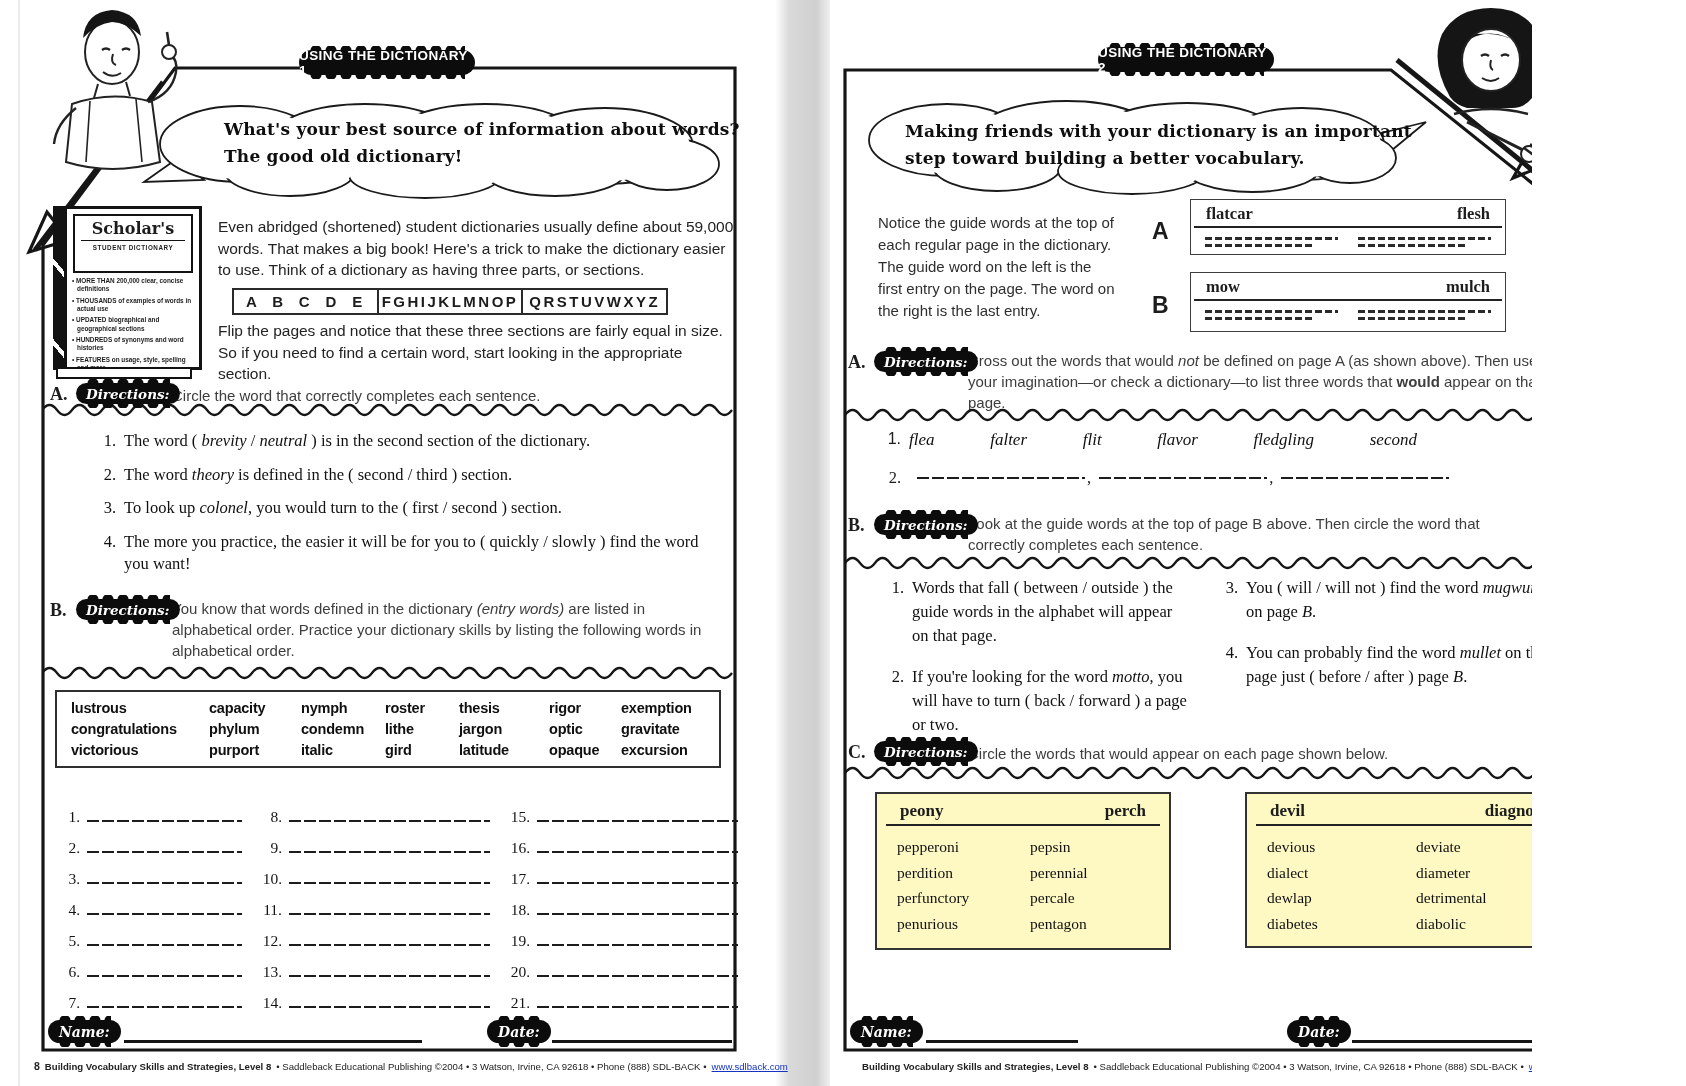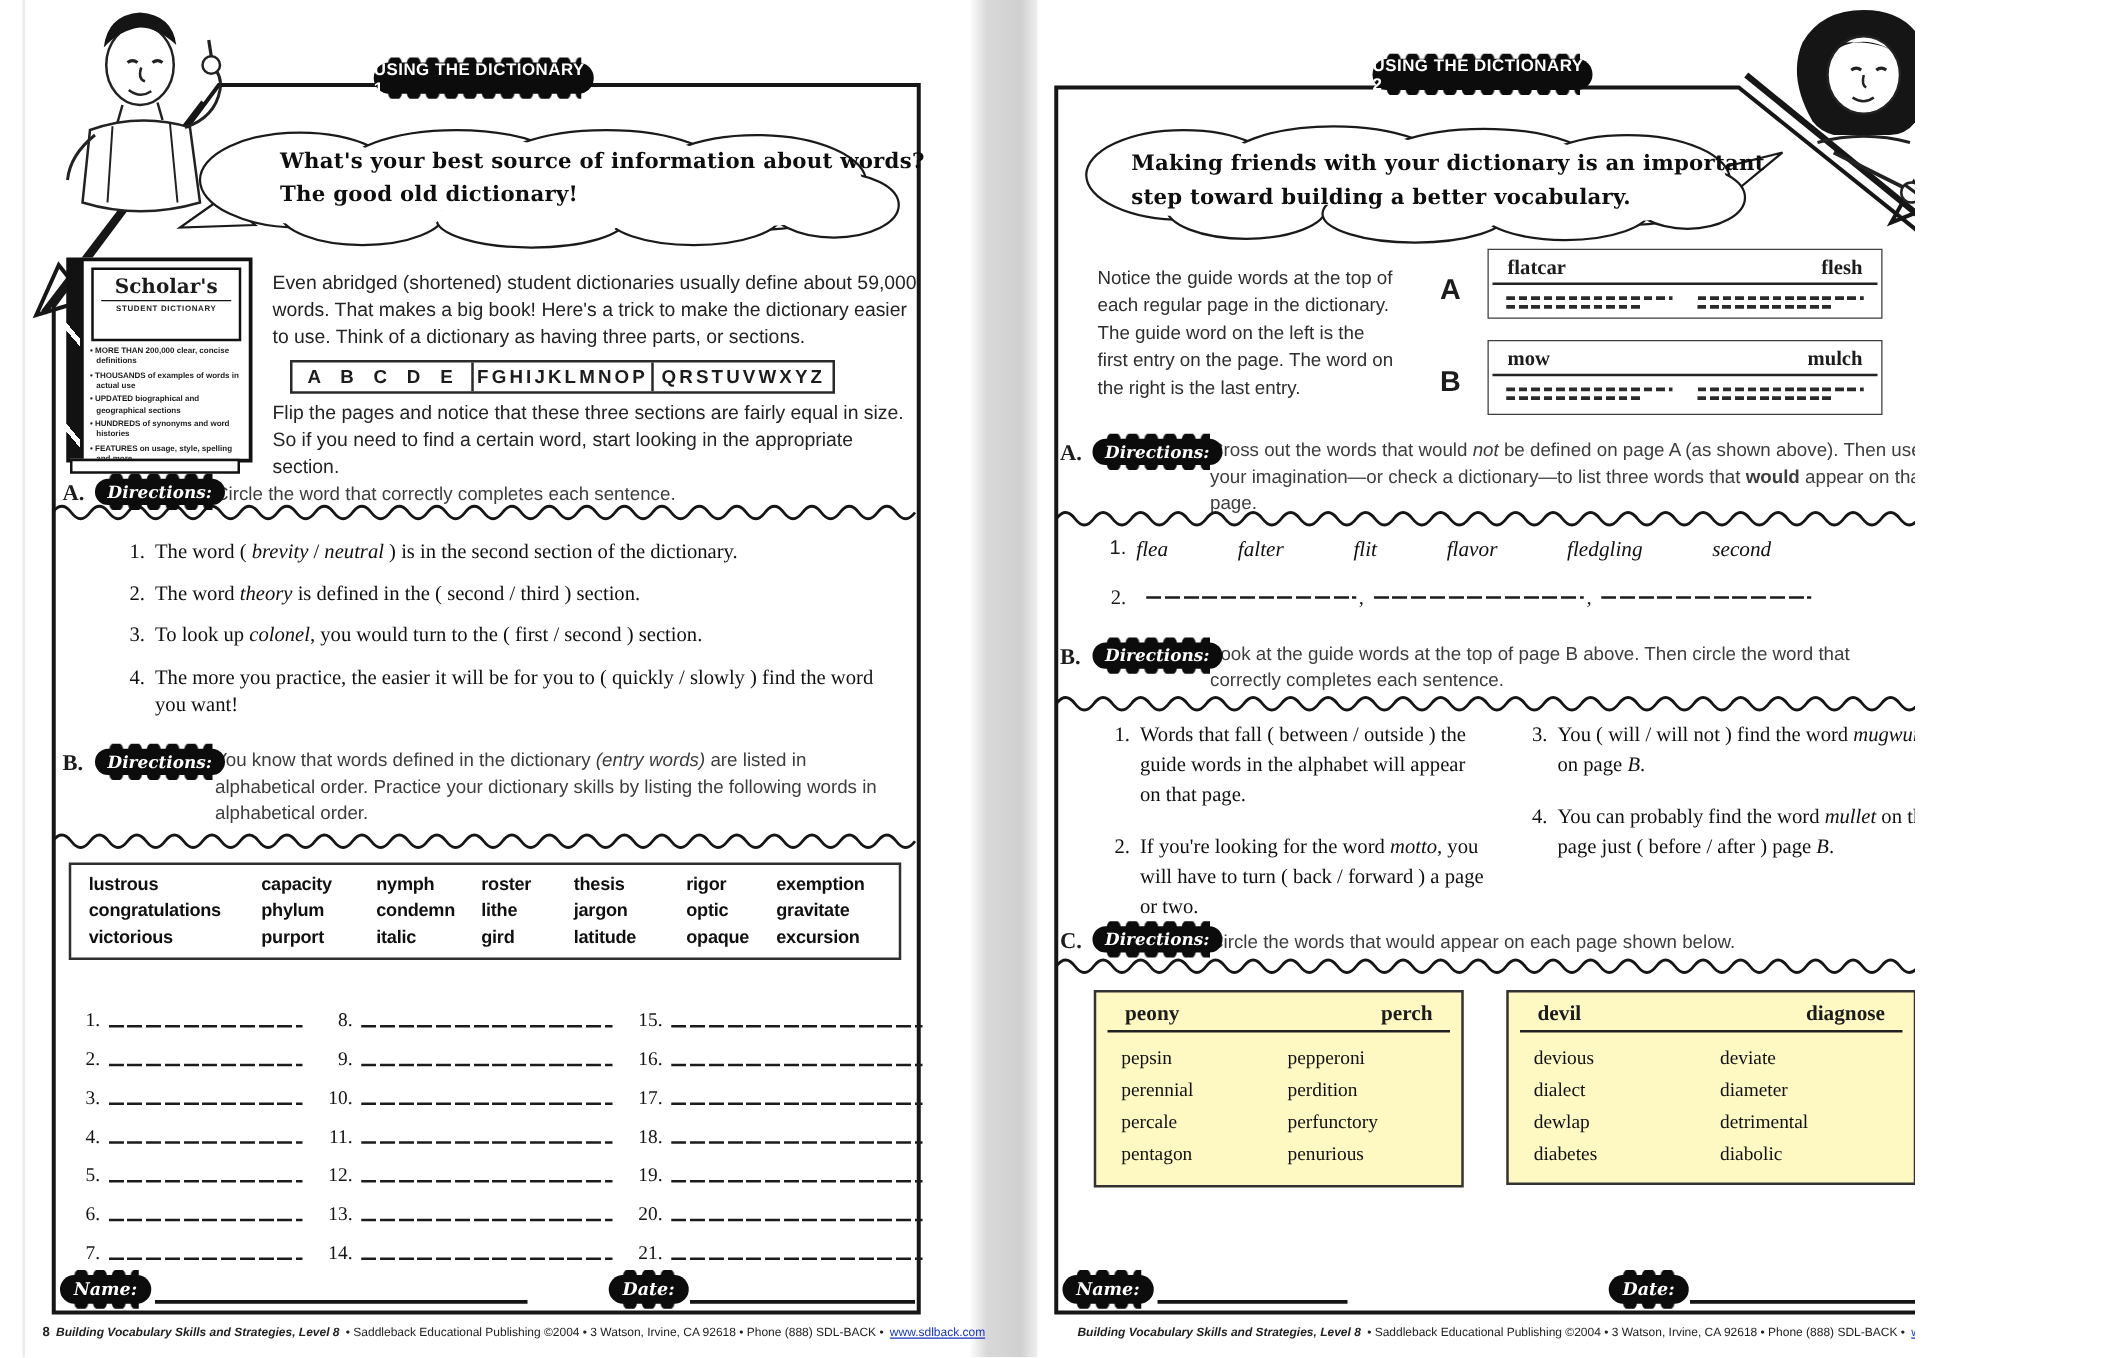--- a/index.html
+++ b/index.html
@@ -81,21 +81,21 @@
   .blank-row{display:flex;align-items:flex-end;height:31px;font-family:"Liberation Serif",serif;
        font-size:15.5px;color:#141414;}
   .bnum{width:28px;text-align:right;margin-right:7px;}
   .bline{flex:1;height:2px;margin-bottom:4px;
        background:repeating-linear-gradient(90deg,#1c1c1c 0 12px,rgba(0,0,0,0) 12px 15px);}
 
   .nline{position:absolute;height:2.5px;background:#141414;z-index:2;}
 
   .footer{position:absolute;top:1060px;display:flex;gap:5px;font-size:9.6px;color:#222;
        white-space:nowrap;align-items:baseline;z-index:2;}
-  .ft-series{font-style:italic;font-weight:bold;}
+  .ft-series{font-weight:bold;}
   .ft-pg{font-weight:bold;font-size:10.5px;}
   .ft-link{color:#1433c4;text-decoration:underline;cursor:pointer;}
 
   
   #introR{position:absolute;left:878px;top:212px;width:240px;font-size:15px;line-height:22px;color:#2e2e2e;z-index:2;}
   .pg-label{position:absolute;font-weight:bold;font-size:23px;z-index:2;}
   .guide-box{position:absolute;left:1190px;width:314px;background:#fff;border:1.5px solid #3d3d3d;z-index:2;}
   .gb-head{display:flex;justify-content:space-between;padding:4px 12px 2px;
        font-family:"Liberation Serif",serif;font-weight:bold;font-size:16.5px;
        border-bottom:2px solid #222;margin:0 3px;}
@@ -112,21 +112,21 @@
   .bline2{display:inline-block;width:168px;height:2px;margin:0 0 4px 8px;
        background:repeating-linear-gradient(90deg,#1c1c1c 0 12px,rgba(0,0,0,0) 12px 15px);}
   .bsep{margin-left:2px;}
 
   #rbc1{position:absolute;left:878px;top:576px;width:312px;z-index:2;}
   #rbc2{position:absolute;left:1212px;top:576px;width:346px;z-index:2;}
   #rbc1 .num-item,#rbc2 .num-item{margin-bottom:17px;line-height:24px;}
 
   .cbox{position:absolute;top:792px;background:#fef9c3;border:2px solid #333;z-index:2;}
   #cbox1{left:875px;width:292px;height:154px;}
-  #cbox2{left:1205px;width:324px;height:152px;}
+  #cbox2{left:1245px;width:324px;height:152px;}
   .cb-head{display:flex;justify-content:space-between;padding:7px 14px 3px;
        font-family:"Liberation Serif",serif;font-weight:bold;font-size:17px;
        border-bottom:2px solid #222;margin:0 9px;}
   .cb-body{display:flex;padding:8px 6px 4px 20px;}
   .cb-col{flex:1;}
   .cword{font-family:"Liberation Serif",serif;font-size:15.5px;line-height:25.5px;color:#101010;}
 
   #watermark{position:absolute;left:1556px;top:944px;font-size:20px;color:#cbb3b3;opacity:.8;
        letter-spacing:.5px;z-index:9;}
 </style>
@@ -555,30 +555,30 @@
         <path d="M0 7 q 7.5 -10 15 0 q 7.5 10 15 0 q 7.5 -10 15 0 q 7.5 10 15 0 q 7.5 -10 15 0 q 7.5 10 15 0 q 7.5 -10 15 0 q 7.5 10 15 0 q 7.5 -10 15 0 q 7.5 10 15 0 q 7.5 -10 15 0 q 7.5 10 15 0 q 7.5 -10 15 0 q 7.5 10 15 0 q 7.5 -10 15 0 q 7.5 10 15 0 q 7.5 -10 15 0 q 7.5 10 15 0 q 7.5 -10 15 0 q 7.5 10 15 0 q 7.5 -10 15 0 q 7.5 10 15 0 q 7.5 -10 15 0 q 7.5 10 15 0 q 7.5 -10 15 0 q 7.5 10 15 0 q 7.5 -10 15 0 q 7.5 10 15 0 q 7.5 -10 15 0 q 7.5 10 15 0 q 7.5 -10 15 0 q 7.5 10 15 0 q 7.5 -10 15 0 q 7.5 10 15 0 q 7.5 -10 15 0 q 7.5 10 15 0 q 7.5 -10 15 0 q 7.5 10 15 0 q 7.5 -10 15 0 q 7.5 10 15 0 q 7.5 -10 15 0 q 7.5 10 15 0 q 7.5 -10 15 0 q 7.5 10 15 0 q 7.5 -10 15 0 q 7.5 10 15 0"></path>
       </svg>
 
     <div id="cbox1" class="cbox">
       <div class="cb-head">
         <span>peony</span>
         <span>perch</span>
       </div>
       <div class="cb-body">
         <div class="cb-col">
+            <div class="cword">pepperoni</div>
+            <div class="cword">perdition</div>
+            <div class="cword">perfunctory</div>
+            <div class="cword">penurious</div>
+          </div>
+        <div class="cb-col">
             <div class="cword">pepsin</div>
             <div class="cword">perennial</div>
             <div class="cword">percale</div>
             <div class="cword">pentagon</div>
-          </div>
-        <div class="cb-col">
-            <div class="cword">pepperoni</div>
-            <div class="cword">perdition</div>
-            <div class="cword">perfunctory</div>
-            <div class="cword">penurious</div>
           </div>
       </div>
     </div>
 
     <div id="cbox2" class="cbox">
       <div class="cb-head">
         <span>devil</span>
         <span>diagnose</span>
       </div>
       <div class="cb-body">

